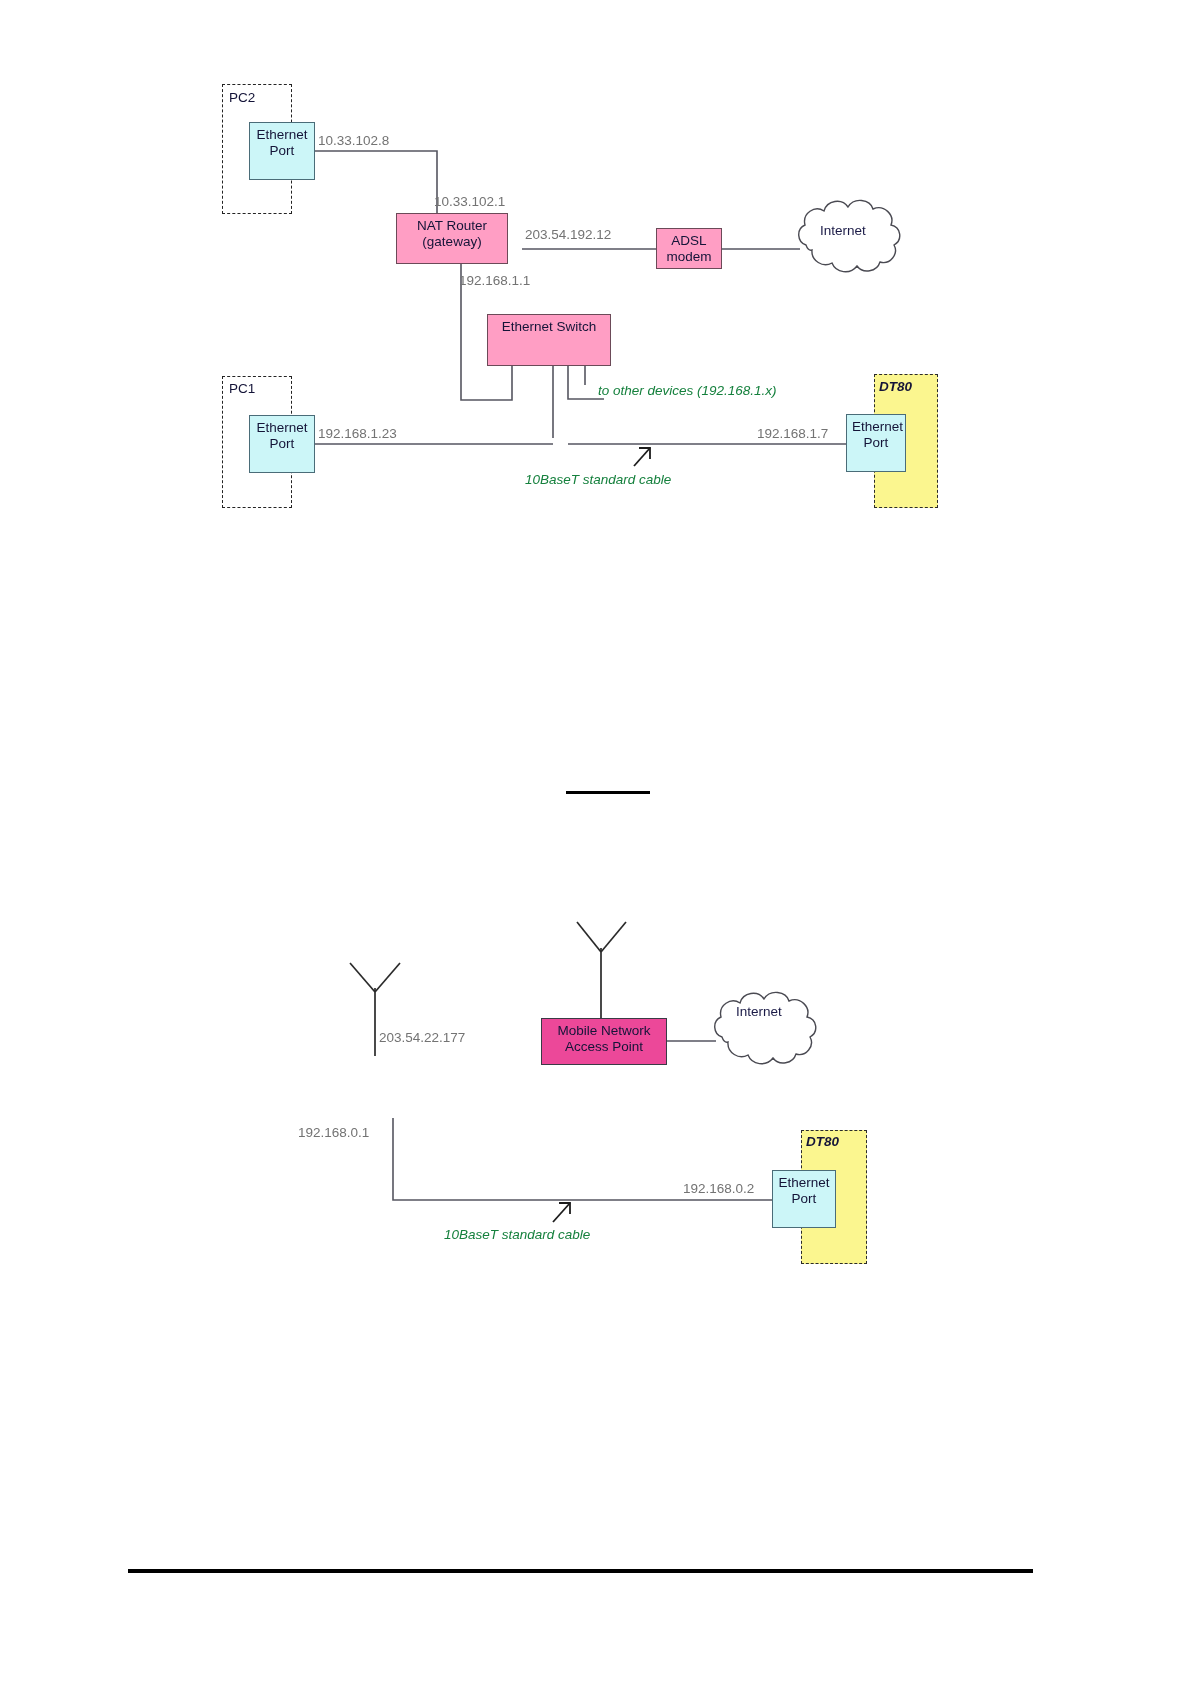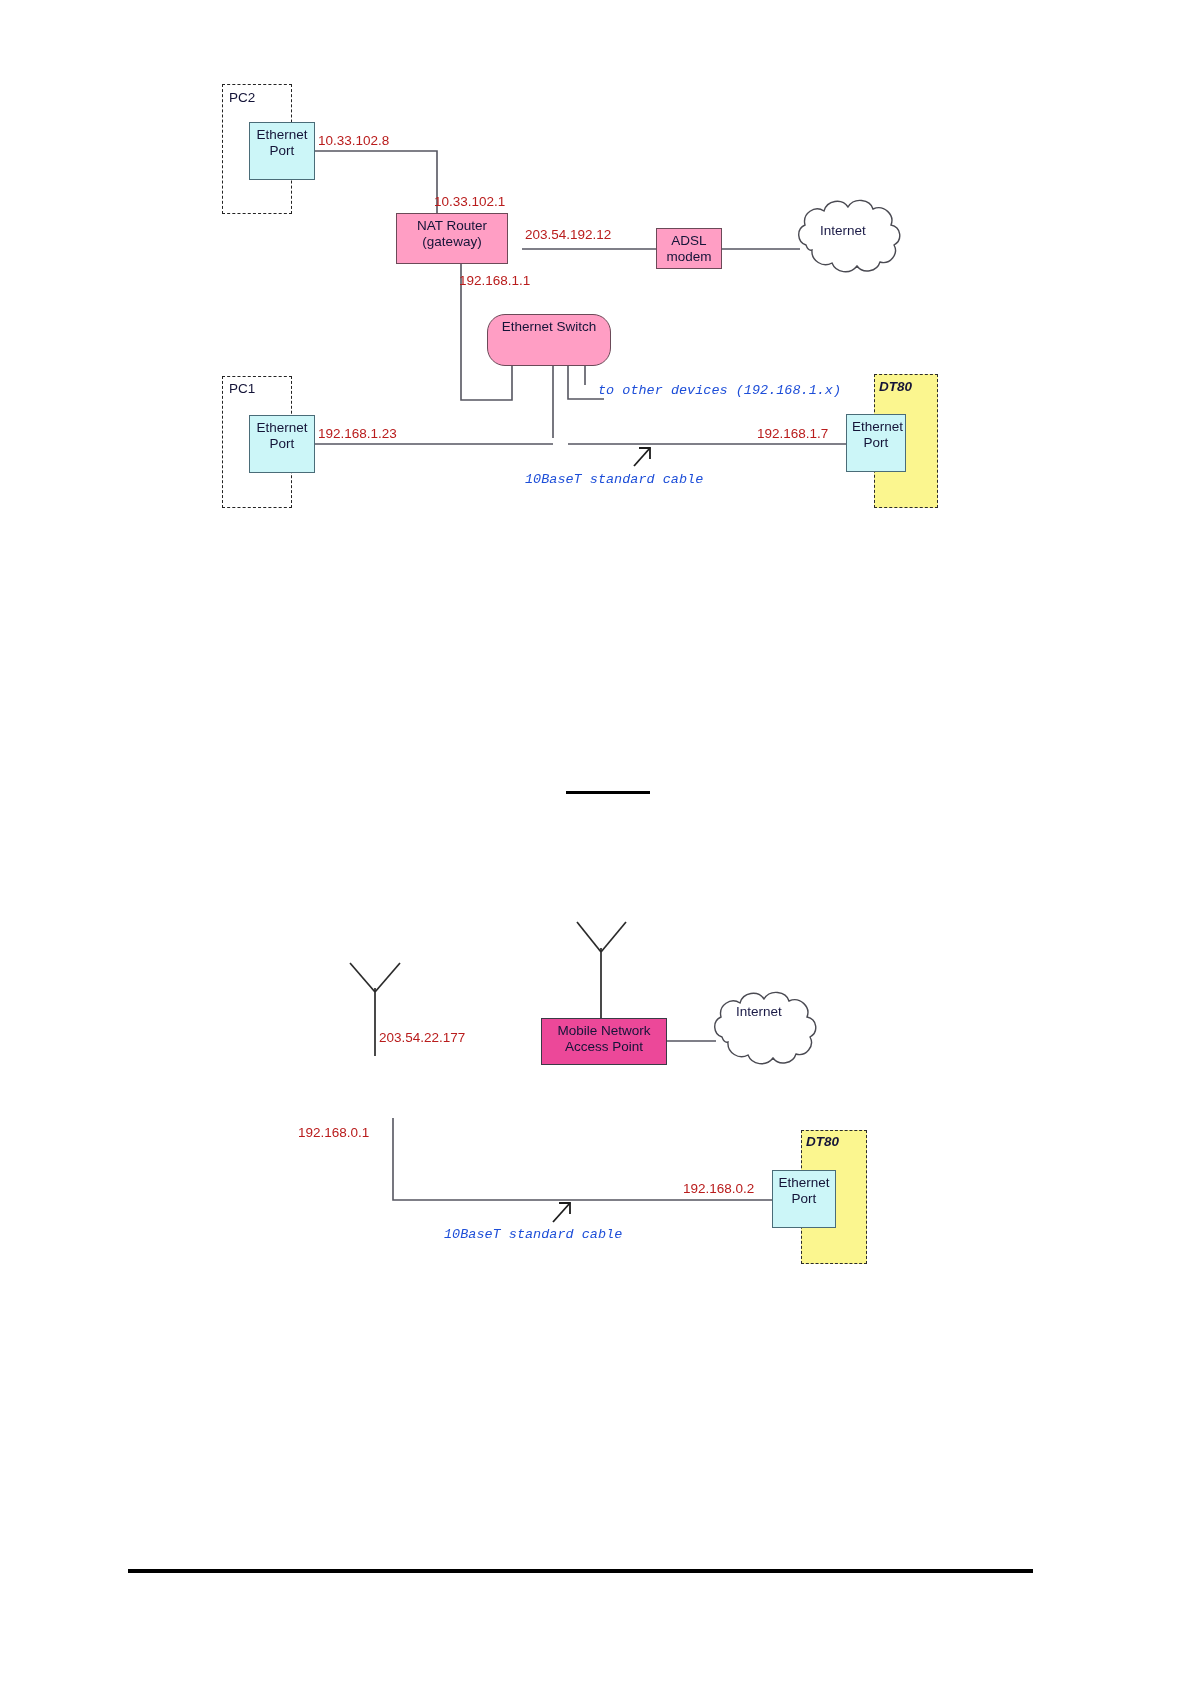--- a/index.html
+++ b/index.html
@@ -65,27 +65,26 @@
   .encl-label.bolditalic {
     font-weight: bold;
     font-style: italic;
   }
 
   
   .lbl {
     position: absolute;
     font-size: 13.5px;
     line-height: 15px;
-    color: #b91c1c;
+    color: #737373;
     white-space: nowrap;
   }
   .lbl.ital {
     font-style: italic;
-    color: #1d4ed8;
-    font-family: Liberation Mono, monospace;
+    color: #15803d;
   }
 
   
   .cloud-text {
     position: absolute;
     font-size: 13.5px;
     color: #1a1a46;
     white-space: nowrap;
   }
 
@@ -194,21 +193,21 @@
 Port</div>
 
   <div class="box pink" style="left:396px; top:213px; width:112px; height:51px;">NAT Router
 (gateway)</div>
 
   <div class="box pink" style="left:656px; top:228px; width:66px; height:41px;">ADSL
 modem</div>
 
   <div class="cloud-text" style="left:820px; top:223px;">Internet</div>
 
-  <div class="box pink" style="left:487px; top:314px; width:124px; height:52px;border-radius:18px;">Ethernet Switch</div>
+  <div class="box pink" style="left:487px; top:314px; width:124px; height:52px;">Ethernet Switch</div>
 
   <div class="box cyan" style="left:249px; top:415px; width:66px; height:58px;">Ethernet
 Port</div>
 
   <div class="box cyan" style="left:846px; top:414px; width:60px; height:58px;">Ethernet
 Port</div>
 
   <div class="lbl" style="left:318px; top:133px;">10.33.102.8</div>
   <div class="lbl" style="left:434px; top:194px;">10.33.102.1</div>
   <div class="lbl" style="left:525px; top:227px;">203.54.192.12</div>

